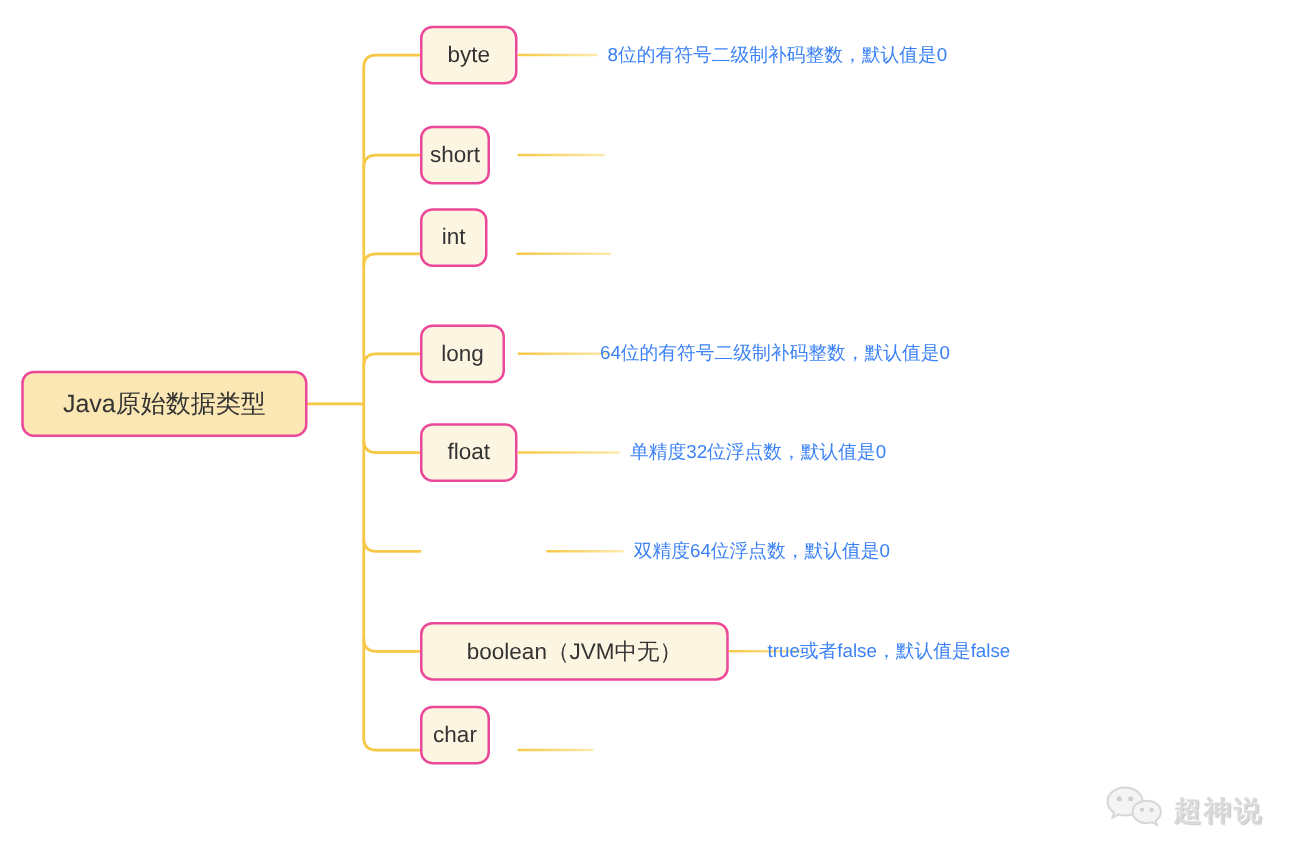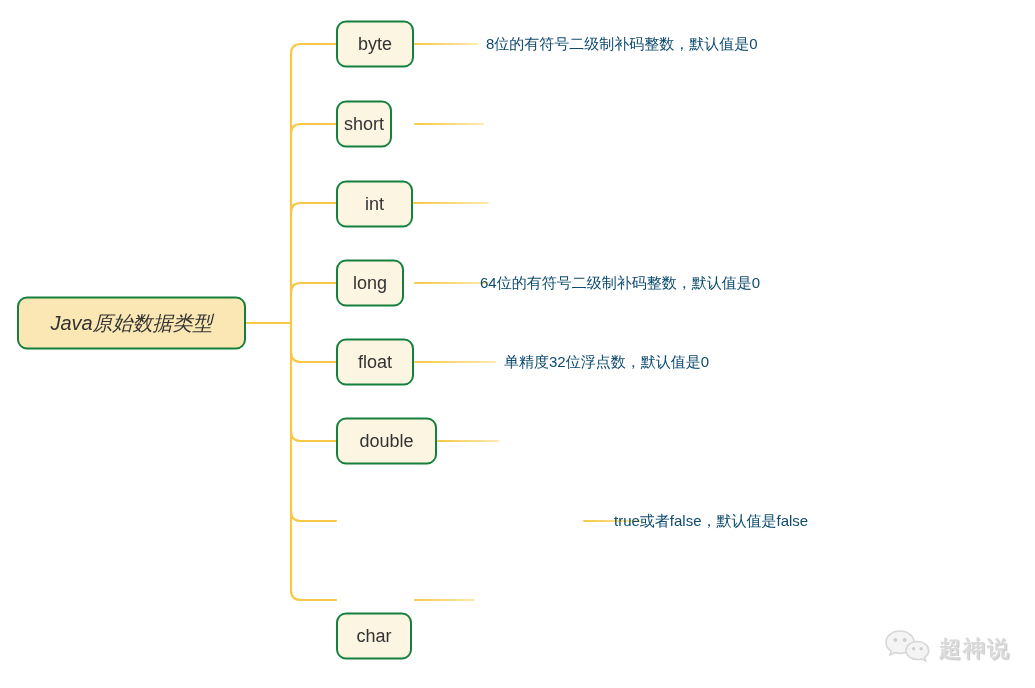--- a/index.html
+++ b/index.html
@@ -13,53 +13,52 @@
   }
   svg.connectors {
     position: absolute;
     left: 0; top: 0;
     width: 1035px; height: 688px;
     pointer-events: none;
   }
   .node {
     position: absolute;
     box-sizing: border-box;
-    border: 2px solid #15803d;
+    border: 2px solid #ec4899;
     border-radius: 10px;
     display: flex;
     align-items: center;
     justify-content: center;
     white-space: nowrap;
     color: #333333;
     transform: translateY(-50%);
   }
   .root-node {
     left: 17px; top: 323px;
     width: 229px; height: 53px;
     background: #fae7b3;
     font-size: 20px;
-    font-style: italic;
   }
   .child-node {
     background: #fcf5e1;
     height: 47px;
     font-size: 18px;
     left: 336px;
   }
   .link-line {
     position: absolute;
     height: 2px;
     background: linear-gradient(90deg, #f6c845, #fceab0);
     border-radius: 1px;
   }
   .desc {
     position: absolute;
     transform: translateY(-50%);
     font-size: 15px;
-    color: #0c4a6e;
+    color: #3b82f6;
     white-space: nowrap;
   }
   .watermark {
     position: absolute;
     right: 24px;
     bottom: 18px;
     display: flex;
     align-items: center;
     gap: 8px;
     text-align: right;
@@ -99,48 +98,49 @@
   <div class="node root-node">
     <span>Java原始数据类型</span>
   </div>
 
   <div class="node child-node" style="top:44px;  width:78px">
       <span>byte</span>
     </div>
   <div class="node child-node" style="top:124px; width:56px">
       <span>short</span>
     </div>
-  <div class="node child-node" style="top:204px; width:77px">
+  <div class="node child-node" style="top:190px; width:54px">
       <span>int</span>
     </div>
   <div class="node child-node" style="top:283px; width:68px">
       <span>long</span>
     </div>
   <div class="node child-node" style="top:362px; width:78px">
       <span>float</span>
     </div>
-  <div class="node child-node" style="top:441px; width:101px">
-      <span>double</span>
+  <div class="node child-node" style="top:521px; width:247px">
+      <span>boolean（JVM中无）</span>
     </div>
-  <div class="node child-node" style="top:636px; width:76px">
+  <div class="node child-node" style="top:588px; width:56px">
       <span>char</span>
     </div>
 
   <div class="link-line" style="left:414px; width:64px; top:43px"></div>
   <div class="link-line" style="left:414px; width:70px; top:123px"></div>
   <div class="link-line" style="left:413px; width:76px; top:202px"></div>
   <div class="link-line" style="left:414px; width:75px; top:282px"></div>
   <div class="link-line" style="left:414px; width:82px; top:361px"></div>
   <div class="link-line" style="left:437px; width:62px; top:440px"></div>
   <div class="link-line" style="left:583px; width:59px; top:520px"></div>
   <div class="link-line" style="left:414px; width:61px; top:599px"></div>
 
   <div class="desc" style="left:486px; top:44px">8位的有符号二级制补码整数，默认值是0</div>
   <div class="desc" style="left:480px; top:283px">64位的有符号二级制补码整数，默认值是0</div>
   <div class="desc" style="left:504px; top:362px">单精度32位浮点数，默认值是0</div>
+  <div class="desc" style="left:507px; top:441px">双精度64位浮点数，默认值是0</div>
   <div class="desc" style="left:614px; top:521px">true或者false，默认值是false</div>
 
   <div class="watermark">
     <span>
       <svg width="48" height="38" viewBox="0 0 48 38">
         <g fill="#f4f4f4" stroke="#d7d7d7" stroke-width="1.6">
           <path d="M 17 3 C 9.3 3 3 8 3 14.2 C 3 17.8 5 20.9 8.2 22.9 L 7 27 L 11.8 24.6 C 13.4 25.1 15.2 25.4 17 25.4 C 24.7 25.4 31 20.4 31 14.2 C 31 8 24.7 3 17 3 Z"></path>
           <path d="M 34.3 13.5 C 28.1 13.5 23 17.5 23 22.5 C 23 27.5 28.1 31.5 34.3 31.5 C 35.8 31.5 37.2 31.3 38.5 30.9 L 42.5 32.9 L 41.5 29.5 C 44 27.9 45.7 25.4 45.7 22.5 C 45.7 17.5 40.6 13.5 34.3 13.5 Z"></path>
         </g>
         <g fill="#cfcfcf">

